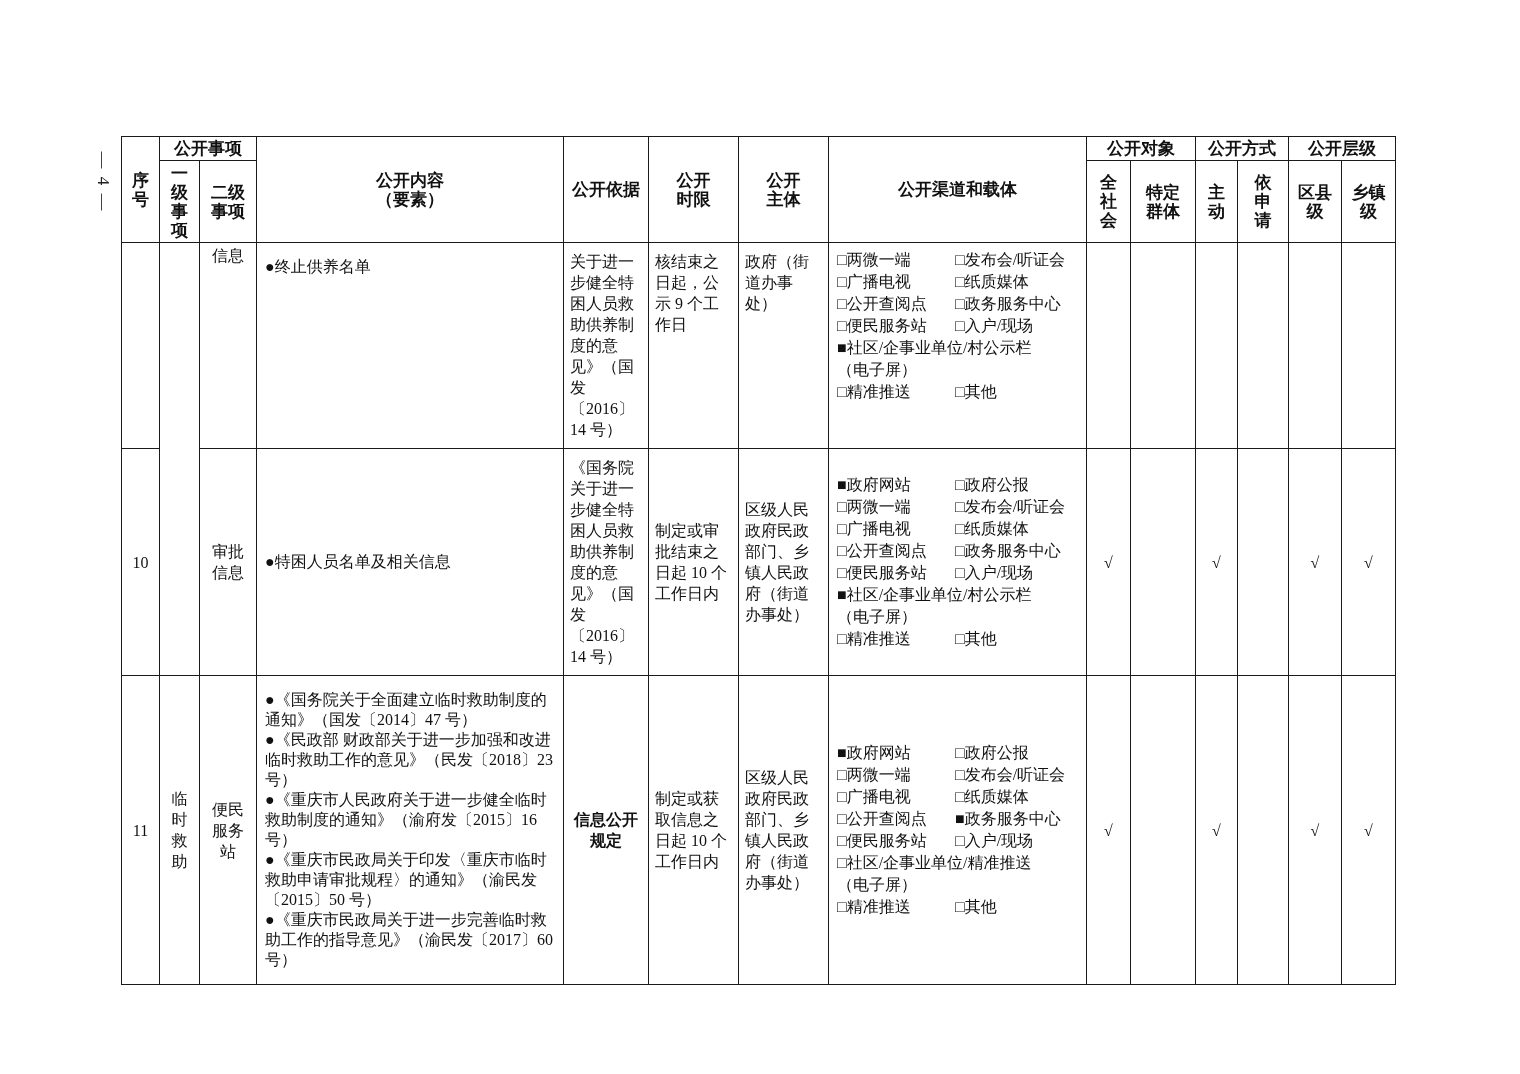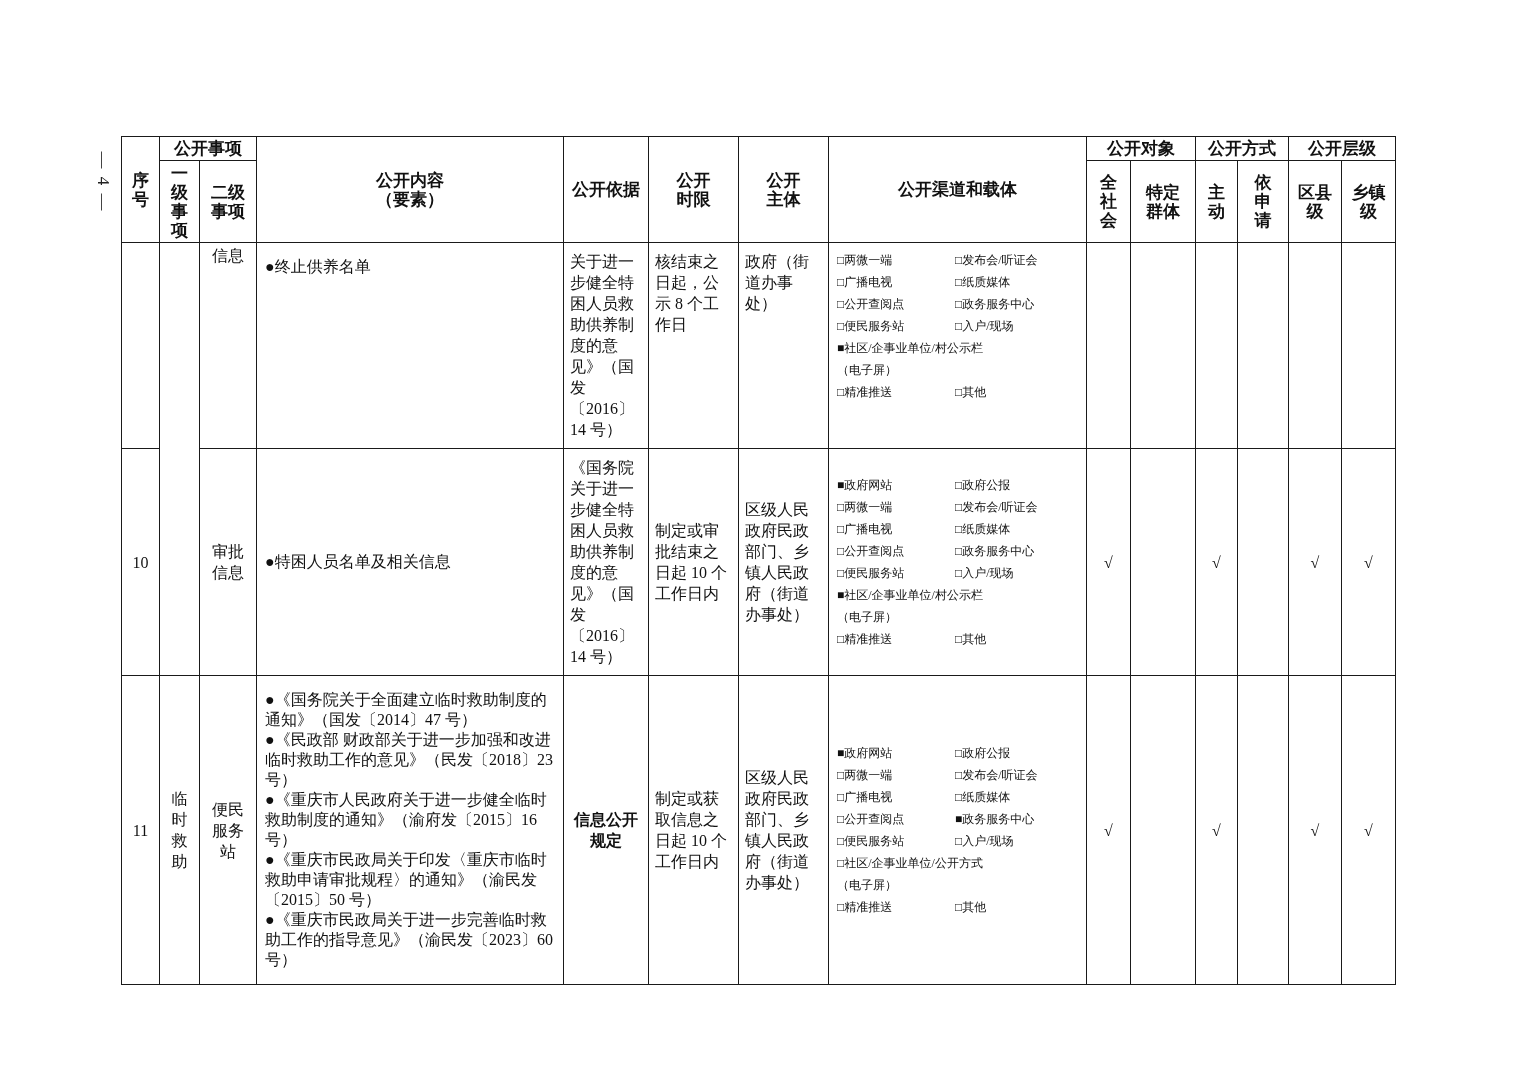--- a/index.html
+++ b/index.html
@@ -16,21 +16,21 @@
   .rb{height:192px;}
   .rc{height:294px;}
   td.hd{font-weight:bold;text-align:center;vertical-align:middle;font-size:17px;line-height:19px;padding:2px;}
   .pre{white-space:pre-line;}
   td.c{text-align:center;vertical-align:middle;font-size:16px;line-height:21px;padding:2px;}
   td.lv1{padding:2px 11px;}
   td.lv2{padding:2px 10px;}
   td.content{font-size:16px;line-height:20px;text-align:left;vertical-align:middle;padding:14px 8px;}
   td.txt{font-size:16px;line-height:21px;text-align:left;vertical-align:middle;padding:8px 6px;}
   td.txt.center{text-align:center;font-weight:bold;}
-  td.ch{font-size:12px;line-height:22px;text-align:left;vertical-align:middle;padding:6px 4px 6px 8px;}
+  td.ch{font-size:16px;line-height:22px;text-align:left;vertical-align:middle;padding:6px 4px 6px 8px;}
   td.chk{font-size:16px;}
   tr.top td{vertical-align:top;margin-top:7px;}
   .ch-line{white-space:nowrap;}
   .ch-item.c1{display:inline-block;width:118px;}
   .bullet{margin:0;}
 </style>
 </head>
 <body>
 
 <div class="page">
@@ -94,21 +94,21 @@
     </tr>
 
     <tr class="ra top">
       <td class="c"></td>
       <td rowspan="2" class="c lv1"></td>
       <td class="c lv2">信息</td>
       <td class="content">
             <div class="bullet">●终止供养名单</div>
           </td>
       <td class="txt">关于进一步健全特困人员救助供养制度的意见》（国发〔2016〕14 号）</td>
-      <td class="txt">核结束之日起，公示 8 个工作日</td>
+      <td class="txt">核结束之日起，公示 9 个工作日</td>
       <td class="txt">政府（街道办事处）</td>
       <td class="ch">
             <div class="ch-line"><span class="ch-item c1">□两微一端</span><span class="ch-item">□发布会/听证会</span></div>
             <div class="ch-line"><span class="ch-item c1">□广播电视</span><span class="ch-item">□纸质媒体</span></div>
             <div class="ch-line"><span class="ch-item c1">□公开查阅点</span><span class="ch-item">□政务服务中心</span></div>
             <div class="ch-line"><span class="ch-item c1">□便民服务站</span><span class="ch-item">□入户/现场</span></div>
             <div class="ch-line full"><span class="ch-item">■社区/企事业单位/村公示栏</span></div>
             <div class="ch-line full"><span class="ch-item">（电子屏）</span></div>
             <div class="ch-line"><span class="ch-item c1">□精准推送</span><span class="ch-item">□其他</span></div>
           </td>
@@ -149,32 +149,32 @@
 
     <tr class="rc">
       <td class="c">11</td>
       <td class="c lv1">临时救助</td>
       <td class="c lv2">便民服务站</td>
       <td class="content">
             <div class="bullet">●《国务院关于全面建立临时救助制度的通知》（国发〔2014〕47 号）</div>
             <div class="bullet">●《民政部 财政部关于进一步加强和改进临时救助工作的意见》（民发〔2018〕23 号）</div>
             <div class="bullet">●《重庆市人民政府关于进一步健全临时救助制度的通知》（渝府发〔2015〕16 号）</div>
             <div class="bullet">●《重庆市民政局关于印发〈重庆市临时救助申请审批规程〉的通知》（渝民发〔2015〕50 号）</div>
-            <div class="bullet">●《重庆市民政局关于进一步完善临时救助工作的指导意见》（渝民发〔2023〕60 号）</div>
+            <div class="bullet">●《重庆市民政局关于进一步完善临时救助工作的指导意见》（渝民发〔2017〕60 号）</div>
           </td>
       <td class="txt center">信息公开规定</td>
       <td class="txt">制定或获取信息之日起 10 个工作日内</td>
       <td class="txt">区级人民政府民政部门、乡镇人民政府（街道办事处）</td>
       <td class="ch">
             <div class="ch-line"><span class="ch-item c1">■政府网站</span><span class="ch-item">□政府公报</span></div>
             <div class="ch-line"><span class="ch-item c1">□两微一端</span><span class="ch-item">□发布会/听证会</span></div>
             <div class="ch-line"><span class="ch-item c1">□广播电视</span><span class="ch-item">□纸质媒体</span></div>
             <div class="ch-line"><span class="ch-item c1">□公开查阅点</span><span class="ch-item">■政务服务中心</span></div>
             <div class="ch-line"><span class="ch-item c1">□便民服务站</span><span class="ch-item">□入户/现场</span></div>
-            <div class="ch-line full"><span class="ch-item">□社区/企事业单位/公开方式</span></div>
+            <div class="ch-line full"><span class="ch-item">□社区/企事业单位/精准推送</span></div>
             <div class="ch-line full"><span class="ch-item">（电子屏）</span></div>
             <div class="ch-line"><span class="ch-item c1">□精准推送</span><span class="ch-item">□其他</span></div>
           </td>
       <td class="c chk">√</td>
       <td class="c chk"></td>
       <td class="c chk">√</td>
       <td class="c chk"></td>
       <td class="c chk">√</td>
       <td class="c chk">√</td>
     </tr>

